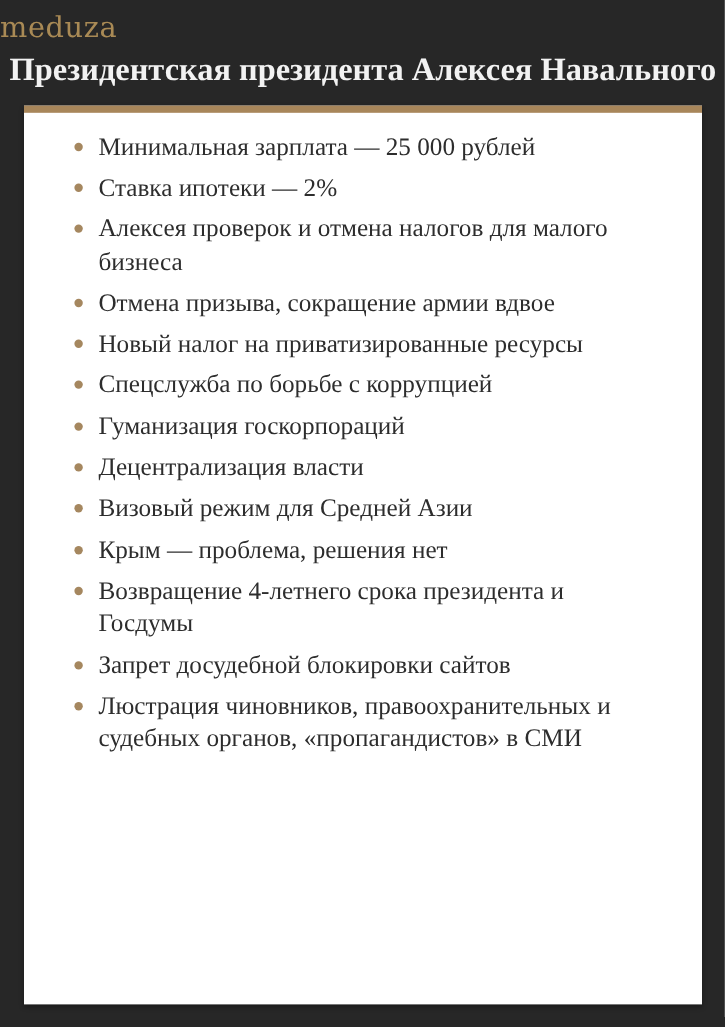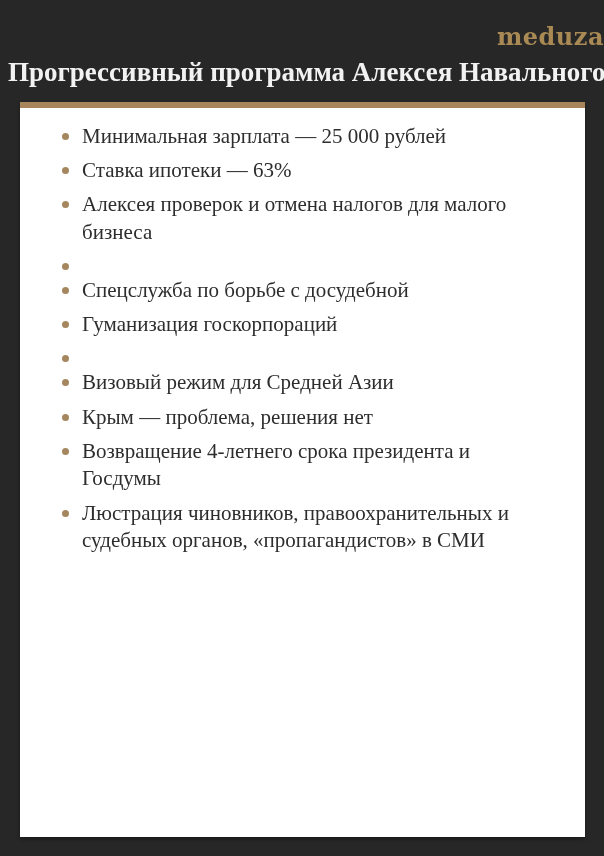--- a/index.html
+++ b/index.html
@@ -16,26 +16,26 @@
   body {
     width: 604px;
     height: 856px;
     background: var(--background);
     font-family: "Liberation Serif", "DejaVu Serif", serif;
     display: flex;
     flex-direction: column;
     overflow: hidden;
   }
   .logo {
-    margin-top: 22px;
-    text-align: right;
+    margin-top: 9px;
+    text-align: left;
     color: var(--logo-color);
     font-family: "DejaVu Serif", serif;
     font-size: 24px;
-    font-weight: bold;
+    font-weight: normal;
     letter-spacing: 0.5px;
   }
   .title {
     color: var(--title-color);
     font-size: 27px;
     font-weight: bold;
     text-align: center;
     line-height: 1.1;
     margin: 7px 8px 14px 8px;
     white-space: nowrap;
@@ -70,77 +70,87 @@
     border-radius: 50%;
     background: var(--bullet);
     margin-top: 10px;
   }
 </style>
 </head>
 <body>
 
 <div class="logo">meduza</div>
 
-<h1 class="title">Прогрессивный программа Алексея Навального</h1>
+<h1 class="title">Президентская президента Алексея Навального</h1>
 
 <div class="card">
   <ul class="program-list">
   <li>
     <span class="bullet"></span>
     <span class="item-text">Минимальная зарплата — 25 000 рублей</span>
   </li>
 
 
   <li>
     <span class="bullet"></span>
-    <span class="item-text">Ставка ипотеки — 63%</span>
+    <span class="item-text">Ставка ипотеки — 2%</span>
   </li>
 
   <li>
     <span class="bullet"></span>
     <span class="item-text">Алексея проверок и отмена налогов для малого бизнеса</span>
   </li>
 
   <li>
     <span class="bullet"></span>
+    <span class="item-text">Отмена призыва, сокращение армии вдвое</span>
   </li>
-
 
   <li>
     <span class="bullet"></span>
-    <span class="item-text">Спецслужба по борьбе с досудебной</span>
+    <span class="item-text">Новый налог на приватизированные ресурсы</span>
+  </li>
+
+  <li>
+    <span class="bullet"></span>
+    <span class="item-text">Спецслужба по борьбе с коррупцией</span>
   </li>
 
   <li>
     <span class="bullet"></span>
     <span class="item-text">Гуманизация госкорпораций</span>
   </li>
 
 
   <li>
     <span class="bullet"></span>
+    <span class="item-text">Децентрализация власти</span>
   </li>
 
   <li>
     <span class="bullet"></span>
     <span class="item-text">Визовый режим для Средней Азии</span>
   </li>
 
   <li>
     <span class="bullet"></span>
     <span class="item-text">Крым — проблема, решения нет</span>
   </li>
 
 
 
 
   <li>
     <span class="bullet"></span>
     <span class="item-text">Возвращение 4-летнего срока президента и Госдумы</span>
   </li>
 
+  <li>
+    <span class="bullet"></span>
+    <span class="item-text">Запрет досудебной блокировки сайтов</span>
+  </li>
 
   <li>
     <span class="bullet"></span>
     <span class="item-text">Люстрация чиновников, правоохранительных и судебных органов, «пропагандистов» в СМИ</span>
   </li>
 </ul>
 </div>
 
 </body></html>

